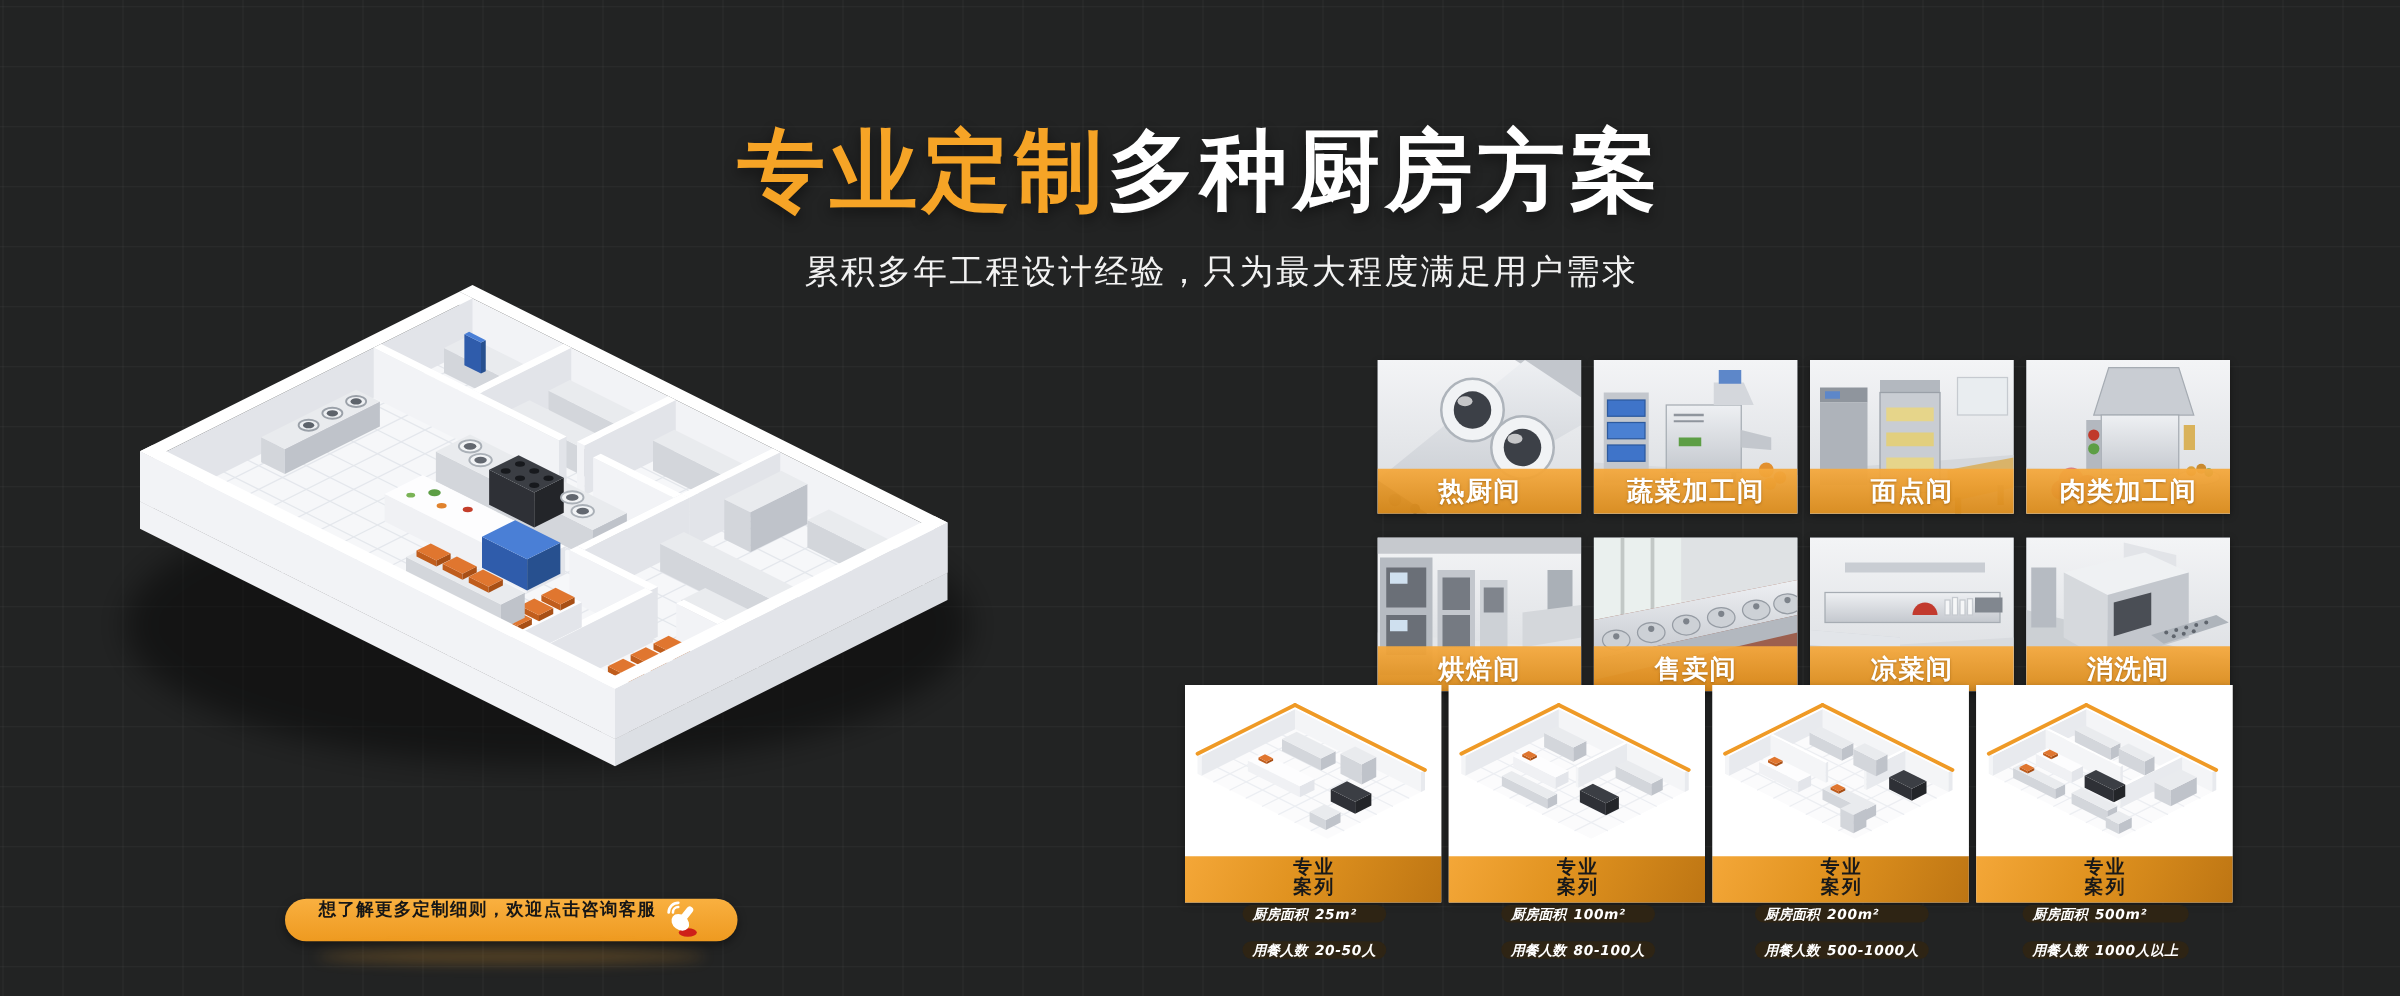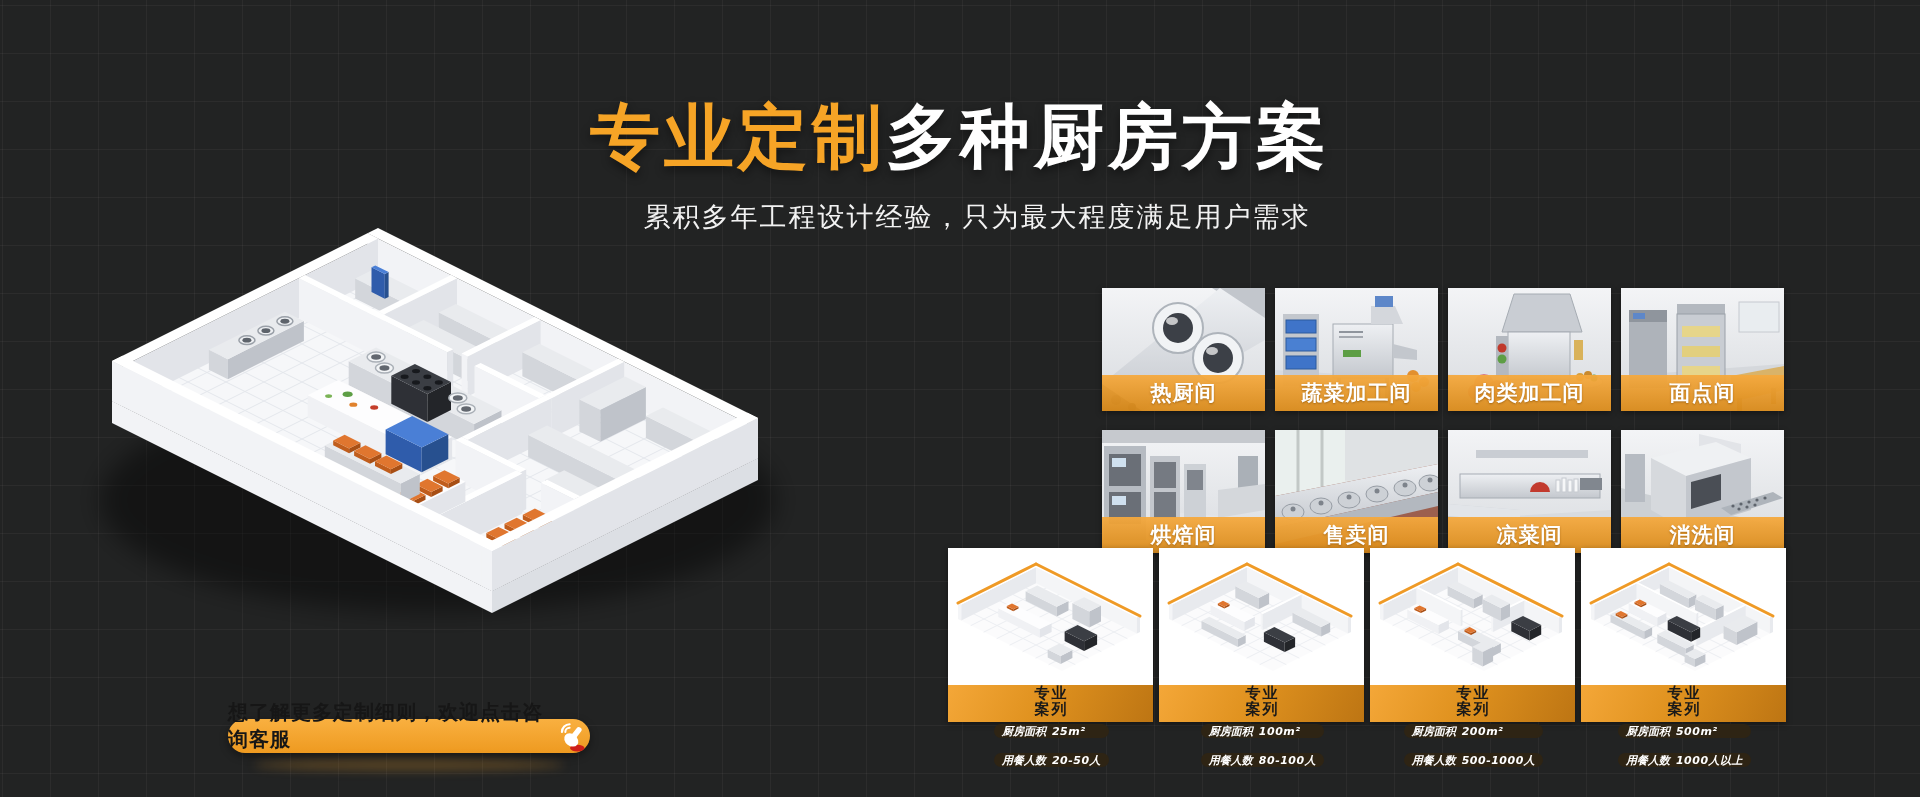--- a/index.html
+++ b/index.html
@@ -57,22 +57,22 @@
   .case-pill{
     background:#2E2414;border-radius:8px;height:14px;
     display:flex;align-items:center;gap:6px;padding:0 8px;
     color:#ffffff;font-size:11px;font-weight:700;font-style:italic;white-space:nowrap;
   }
   .case-pill .pv{letter-spacing:0.5px;}
   
   .cta{
     position:absolute;left:228px;top:719px;width:362px;height:34px;border-radius:17px;
     background:linear-gradient(180deg,#F9B040,#EE9A20);
-    display:flex;align-items:flex-end;justify-content:center;gap:4px;
-    color:#161616;font-size:20px;font-weight:700;letter-spacing:1px;cursor:pointer;
+    display:flex;align-items:flex-start;justify-content:center;gap:4px;
+    color:#161616;font-size:14px;font-weight:700;letter-spacing:1px;cursor:pointer;
     box-shadow:0 3px 8px rgba(0,0,0,0.4);
   }
   .cta::after{
     content:"";position:absolute;left:26px;right:26px;top:40px;height:12px;border-radius:50%;
     background:rgba(240,160,40,0.25);filter:blur(5px);
   }
   .cta svg{flex:0 0 auto;}
 </style>
 </head>
 <body>
@@ -323,57 +323,57 @@
         <circle cx="138" cy="88" r="6" fill="#e2902f"></circle>
         <circle cx="149" cy="94" r="5" fill="#d9832a"></circle>
         <circle cx="141" cy="99" r="5" fill="#e8a23d"></circle>
       </svg>
       <div class="tile-label">蔬菜加工间</div>
     </div>
 
     <div class="tile">
       <svg viewBox="0 0 163 123" preserveAspectRatio="none">
         <rect width="163" height="123" fill="url(#gWall)"></rect>
+        <rect x="118" y="14" width="40" height="30" fill="#e9edf0" stroke="#c6cad0"></rect>
+        <polygon points="0,88 163,76 163,123 0,123" fill="#d5d8dc"></polygon>
+        <rect x="8" y="22" width="38" height="12" fill="#8f959d"></rect>
+        <rect x="12" y="25" width="12" height="6" fill="#5d87c9"></rect>
+        <rect x="8" y="34" width="38" height="66" fill="#aeb3ba"></rect>
+        <rect x="56" y="16" width="48" height="10" fill="#b3b8bf"></rect>
+        <rect x="56" y="26" width="48" height="80" fill="#c9cdd3" stroke="#9aa0a8"></rect>
+        <rect x="61" y="38" width="38" height="11" fill="#e6d58a"></rect>
+        <rect x="61" y="58" width="38" height="11" fill="#e2cf7e"></rect>
+        <rect x="61" y="78" width="38" height="11" fill="#e6d58a"></rect>
+        <polygon points="110,88 163,78 163,102 110,114" fill="#d9b369"></polygon>
+        <rect x="116" y="110" width="5" height="13" fill="#b08a46"></rect>
+        <rect x="150" y="100" width="5" height="16" fill="#b08a46"></rect>
+      </svg>
+      <div class="tile-label">面点间</div>
+    </div>
+
+    <div class="tile">
+      <svg viewBox="0 0 163 123" preserveAspectRatio="none">
+        <rect width="163" height="123" fill="url(#gWall)"></rect>
         <polygon points="0,86 163,96 163,123 0,123" fill="#dadde1"></polygon>
         <polygon points="66,6 122,6 134,44 54,44" fill="#c9cdd3" stroke="#a6acb3"></polygon>
         <rect x="60" y="44" width="62" height="48" fill="url(#gSteel)" stroke="#a6acb3"></rect>
         <rect x="48" y="48" width="12" height="40" fill="#b3b8bf"></rect>
         <circle cx="54" cy="60" r="4.5" fill="#c0392b"></circle>
         <circle cx="54" cy="71" r="4.5" fill="#5d9e45"></circle>
         <circle cx="36" cy="96" r="10" fill="#d97782"></circle>
         <circle cx="49" cy="101" r="9" fill="#c4525f"></circle>
         <circle cx="28" cy="104" r="8" fill="#cf6a75"></circle>
         <circle cx="43" cy="108" r="7" fill="#b8424f"></circle>
         <ellipse cx="138" cy="94" rx="17" ry="6" fill="#f2f3f5" stroke="#c6cad0"></ellipse>
         <circle cx="132" cy="89" r="4" fill="#d9a03c"></circle>
         <circle cx="140" cy="87" r="4" fill="#c98a2e"></circle>
         <circle cx="146" cy="90" r="3.5" fill="#5d9e45"></circle>
         <rect x="126" y="52" width="9" height="20" fill="#d9b25a"></rect>
       </svg>
       <div class="tile-label">肉类加工间</div>
-    </div>
-
-    <div class="tile">
-      <svg viewBox="0 0 163 123" preserveAspectRatio="none">
-        <rect width="163" height="123" fill="url(#gWall)"></rect>
-        <rect x="118" y="14" width="40" height="30" fill="#e9edf0" stroke="#c6cad0"></rect>
-        <polygon points="0,88 163,76 163,123 0,123" fill="#d5d8dc"></polygon>
-        <rect x="8" y="22" width="38" height="12" fill="#8f959d"></rect>
-        <rect x="12" y="25" width="12" height="6" fill="#5d87c9"></rect>
-        <rect x="8" y="34" width="38" height="66" fill="#aeb3ba"></rect>
-        <rect x="56" y="16" width="48" height="10" fill="#b3b8bf"></rect>
-        <rect x="56" y="26" width="48" height="80" fill="#c9cdd3" stroke="#9aa0a8"></rect>
-        <rect x="61" y="38" width="38" height="11" fill="#e6d58a"></rect>
-        <rect x="61" y="58" width="38" height="11" fill="#e2cf7e"></rect>
-        <rect x="61" y="78" width="38" height="11" fill="#e6d58a"></rect>
-        <polygon points="110,88 163,78 163,102 110,114" fill="#d9b369"></polygon>
-        <rect x="116" y="110" width="5" height="13" fill="#b08a46"></rect>
-        <rect x="150" y="100" width="5" height="16" fill="#b08a46"></rect>
-      </svg>
-      <div class="tile-label">面点间</div>
     </div>
 
     <div class="tile">
       <svg viewBox="0 0 163 123" preserveAspectRatio="none">
         <rect width="163" height="123" fill="url(#gWall)"></rect>
         <rect x="0" y="0" width="163" height="13" fill="#c6c9ce"></rect>
         <polygon points="0,76 163,90 163,123 0,123" fill="#e4e6e9"></polygon>
         <rect x="2" y="16" width="42" height="94" fill="#b6bbc2"></rect>
         <rect x="7" y="24" width="32" height="32" fill="#6a6f77"></rect>
         <rect x="10" y="28" width="14" height="9" fill="#cfe0ef"></rect>

